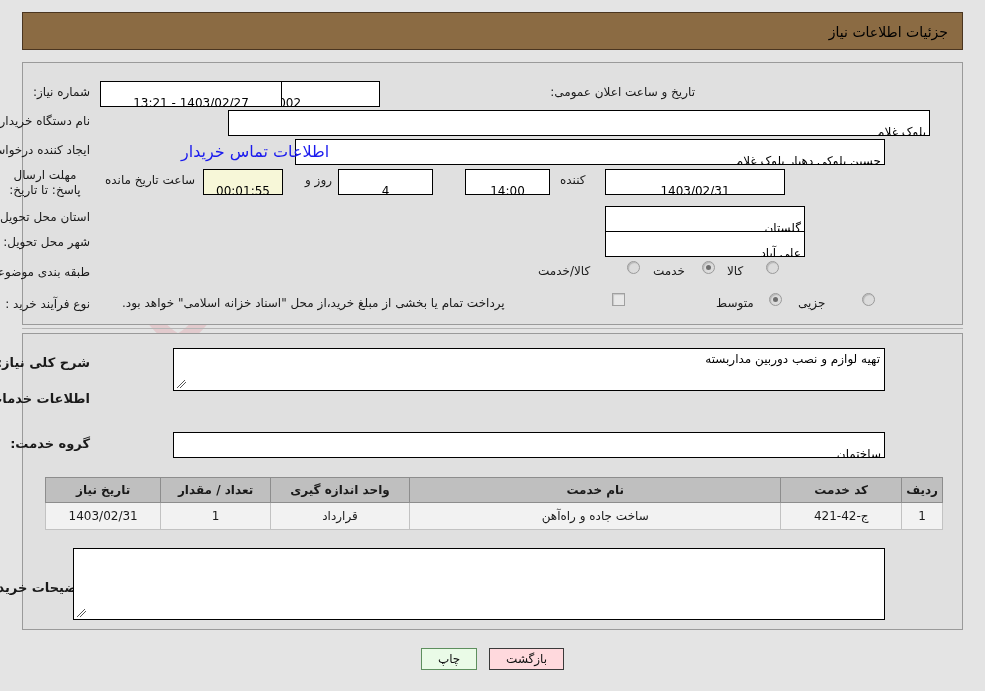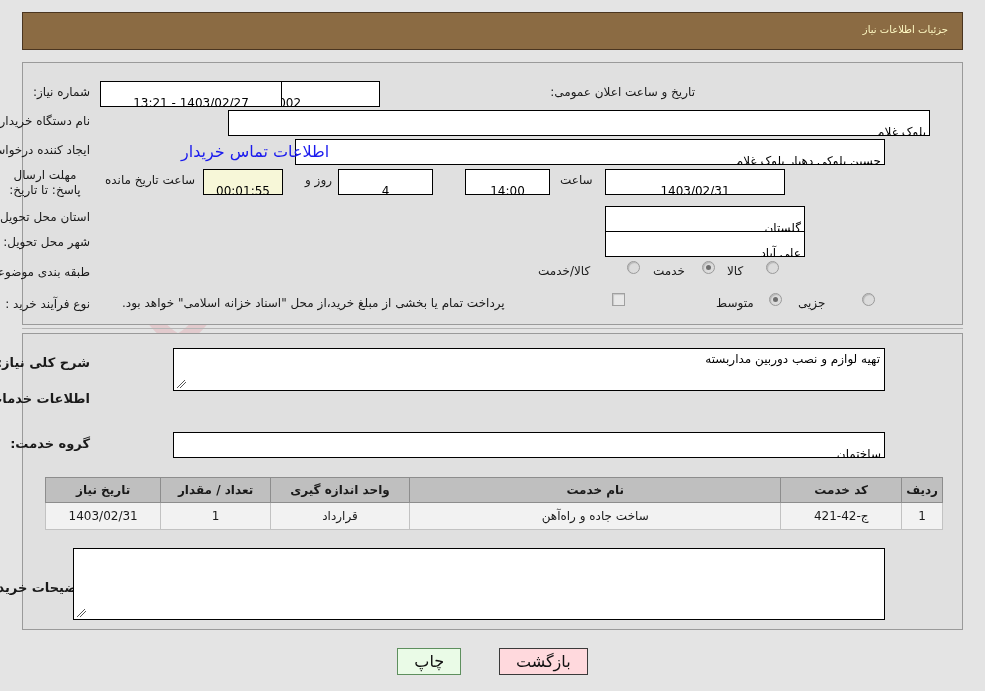--- a/index.html
+++ b/index.html
@@ -34,22 +34,22 @@
     position: absolute;
     left: 22px; top: 12px;
     width: 941px; height: 38px;
     background: #8b6b43;
     border: 1px solid #4a3520;
     z-index: 3;
   }
   #titlebar .t {
     position: absolute;
     right: 14px; top: 11px;
-    color: #fef9c3;
-    font-size: 10px;
+    color: #000000;
+    font-size: 14px;
     white-space: nowrap;
   }
 
   
   .panel {
     position: absolute;
     background: #e0e0e0;
     border: 1px solid #9a9a9a;
     z-index: 2;
   }
@@ -174,23 +174,23 @@
   
   #btns {
     position: absolute;
     left: 0; top: 648px;
     width: 985px;
     text-align: center;
     z-index: 5;
   }
   .btn {
     display: inline-block;
-    font-size: 16px;
+    font-size: 12px;
     padding: 3px 16px;
-    margin: 0 17px;
+    margin: 0 4px;
     cursor: pointer;
     font-family: inherit;
   }
   .btn-back  { background: #ffd9dd; border: 1px solid #3a3a3a; color: #111; }
   .btn-print { background: #eafbe7; border: 1px solid #5e8f5e; color: #111; }
 
   .hr {
     position: absolute;
     z-index: 3;
     border-top: 1px solid #b4b4b4;
@@ -225,21 +225,21 @@
 
 <div class="lbl" style="right:895px; top:114px;">نام دستگاه خریدار:</div>
 <div class="fld rtlval" style="left:228px; top:110px; width:702px;">بلوک غلام</div>
 
 <div class="lbl" style="right:895px; top:143px;">ایجاد کننده درخواست:</div>
 <div class="fld rtlval" style="left:295px; top:139px; width:590px;">حسین بلوکی دهیار بلوک غلام</div>
 <a class="link" href="#" style="left:181px; top:142px;">اطلاعات تماس خریدار</a>
 
 <div class="lbl" style="right:895px; top:168px; width:90px; text-align:center; white-space:normal;">مهلت ارسال پاسخ: تا تاریخ:</div>
 <div class="fld" style="left:605px; top:169px; width:180px;">1403/02/31</div>
-<div class="lbl" style="left:560px; top:173px;">ساعت</div>
+<div class="lbl" style="left:560px; top:173px;">کننده</div>
 <div class="fld" style="left:465px; top:169px; width:85px;">14:00</div>
 <div class="fld" style="left:338px; top:169px; width:95px;">4</div>
 <div class="lbl" style="left:305px; top:173px;">روز و</div>
 <div class="fld yellow" style="left:203px; top:169px; width:80px;">00:01:55</div>
 <div class="lbl" style="left:105px; top:173px;">ساعت تاریخ مانده</div>
 
 <div class="lbl" style="right:895px; top:210px;">استان محل تحویل:</div>
 <div class="fld rtlval" style="left:605px; top:206px; width:200px;">گلستان</div>
 
 <div class="lbl" style="right:895px; top:235px;">شهر محل تحویل:</div>

